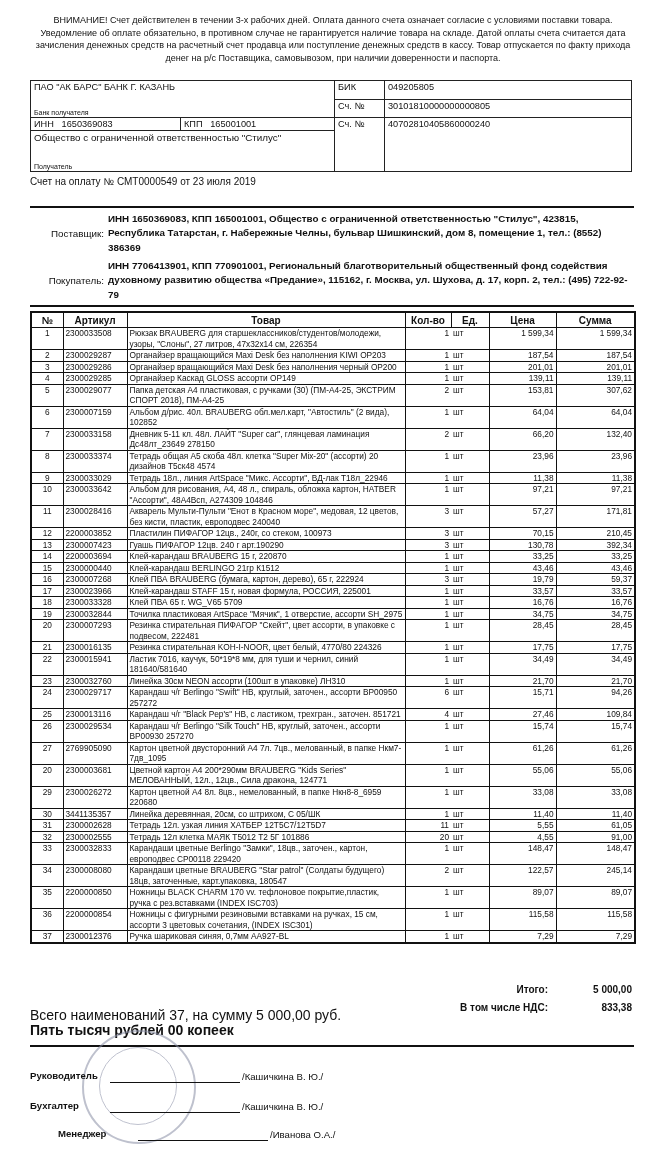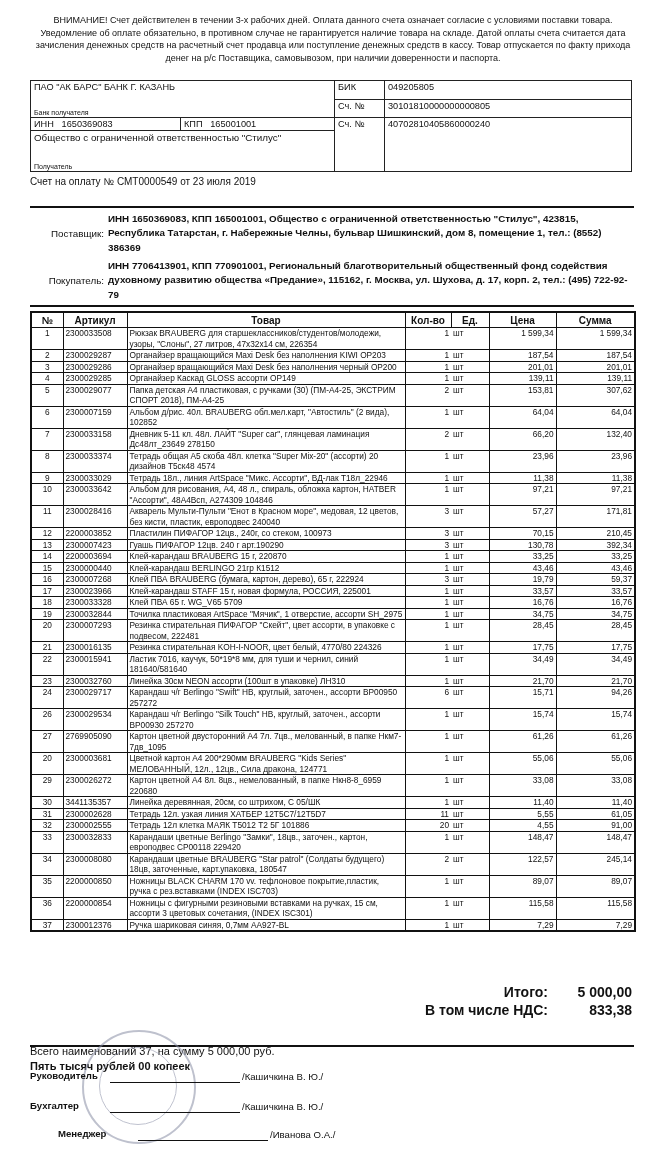--- a/index.html
+++ b/index.html
@@ -17,25 +17,25 @@
   .party .lbl { width: 74px; text-align: right; padding-right: 4px; flex: none; }
   .party .val { font-weight: bold; line-height: 14.3px; }
   .items { position: absolute; left: 30px; top: 311px; width: 604px; border-collapse: collapse;
            font-size: 8.3px; border: 2px solid #111; table-layout: fixed; }
   .items th { border: 1px solid #111; font-size: 10px; font-weight: bold; padding: 1px 2px; height: 12px; }
   .items td { border: 1px solid #111; padding: 0 2px; vertical-align: top; line-height: 10.5px; }
   .items td.c { text-align: center; }
   .items td.r { text-align: right; }
   .items td.q { text-align: right; border-right: none; }
   .items td.u { border-left: none; }
-  .totals { position: absolute; right: 28px; top: 984px; font-size: 14px; font-weight: bold; }
+  .totals { position: absolute; right: 28px; top: 984px; font-size: 10px; font-weight: bold; }
   .totals .row { display: flex; justify-content: flex-end; height: 18px; }
   .totals .row span:first-child { margin-right: 24px; }
   .totals .row span:last-child { width: 60px; text-align: right; }
-  .summary { position: absolute; left: 30px; top: 1008px; font-size: 11px; line-height: 15px; margin-top: 36px; }
+  .summary { position: absolute; left: 30px; top: 1008px; font-size: 14px; line-height: 15px; }
   .sign { position: absolute; left: 30px; font-size: 9.6px; width: 400px; height: 16px; }
   .sign .role { position: absolute; left: 0; top: 0; font-weight: bold; }
   .sign .line { position: absolute; left: 80px; top: 12px; width: 130px; height: 1px; background: #111; }
   .sign .name { position: absolute; left: 212px; top: 1px; }
   .stamp { position: absolute; left: 82px; top: 1030px; width: 110px; height: 110px;
            border: 2px solid #8a8fa6; border-radius: 50%; opacity: 0.55; }
   .stamp::after { content: ""; position: absolute; left: 15px; top: 15px; width: 76px; height: 76px;
                   border: 1px solid #8a8fa6; border-radius: 50%; }
 </style>
 </head>
@@ -323,20 +323,29 @@
       <tr>
         <td class="c">24</td>
         <td>2300029717</td>
         <td>Карандаш ч/г Berlingo "Swift" HB, круглый, заточен., ассорти BP00950  257272</td>
         <td class="q">6</td>
         <td class="u">шт</td>
         <td class="r">15,71</td>
         <td class="r">94,26</td>
       </tr>
       <tr>
+        <td class="c">25</td>
+        <td>2300013116</td>
+        <td>Карандаш ч/г "Black Pep's" HB, с ластиком, трехгран., заточен. 851721</td>
+        <td class="q">4</td>
+        <td class="u">шт</td>
+        <td class="r">27,46</td>
+        <td class="r">109,84</td>
+      </tr>
+      <tr>
         <td class="c">26</td>
         <td>2300029534</td>
         <td>Карандаш ч/г Berlingo "Silk Touch" HB, круглый, заточен., ассорти BP00930  257270</td>
         <td class="q">1</td>
         <td class="u">шт</td>
         <td class="r">15,74</td>
         <td class="r">15,74</td>
       </tr>
       <tr>
         <td class="c">27</td>

